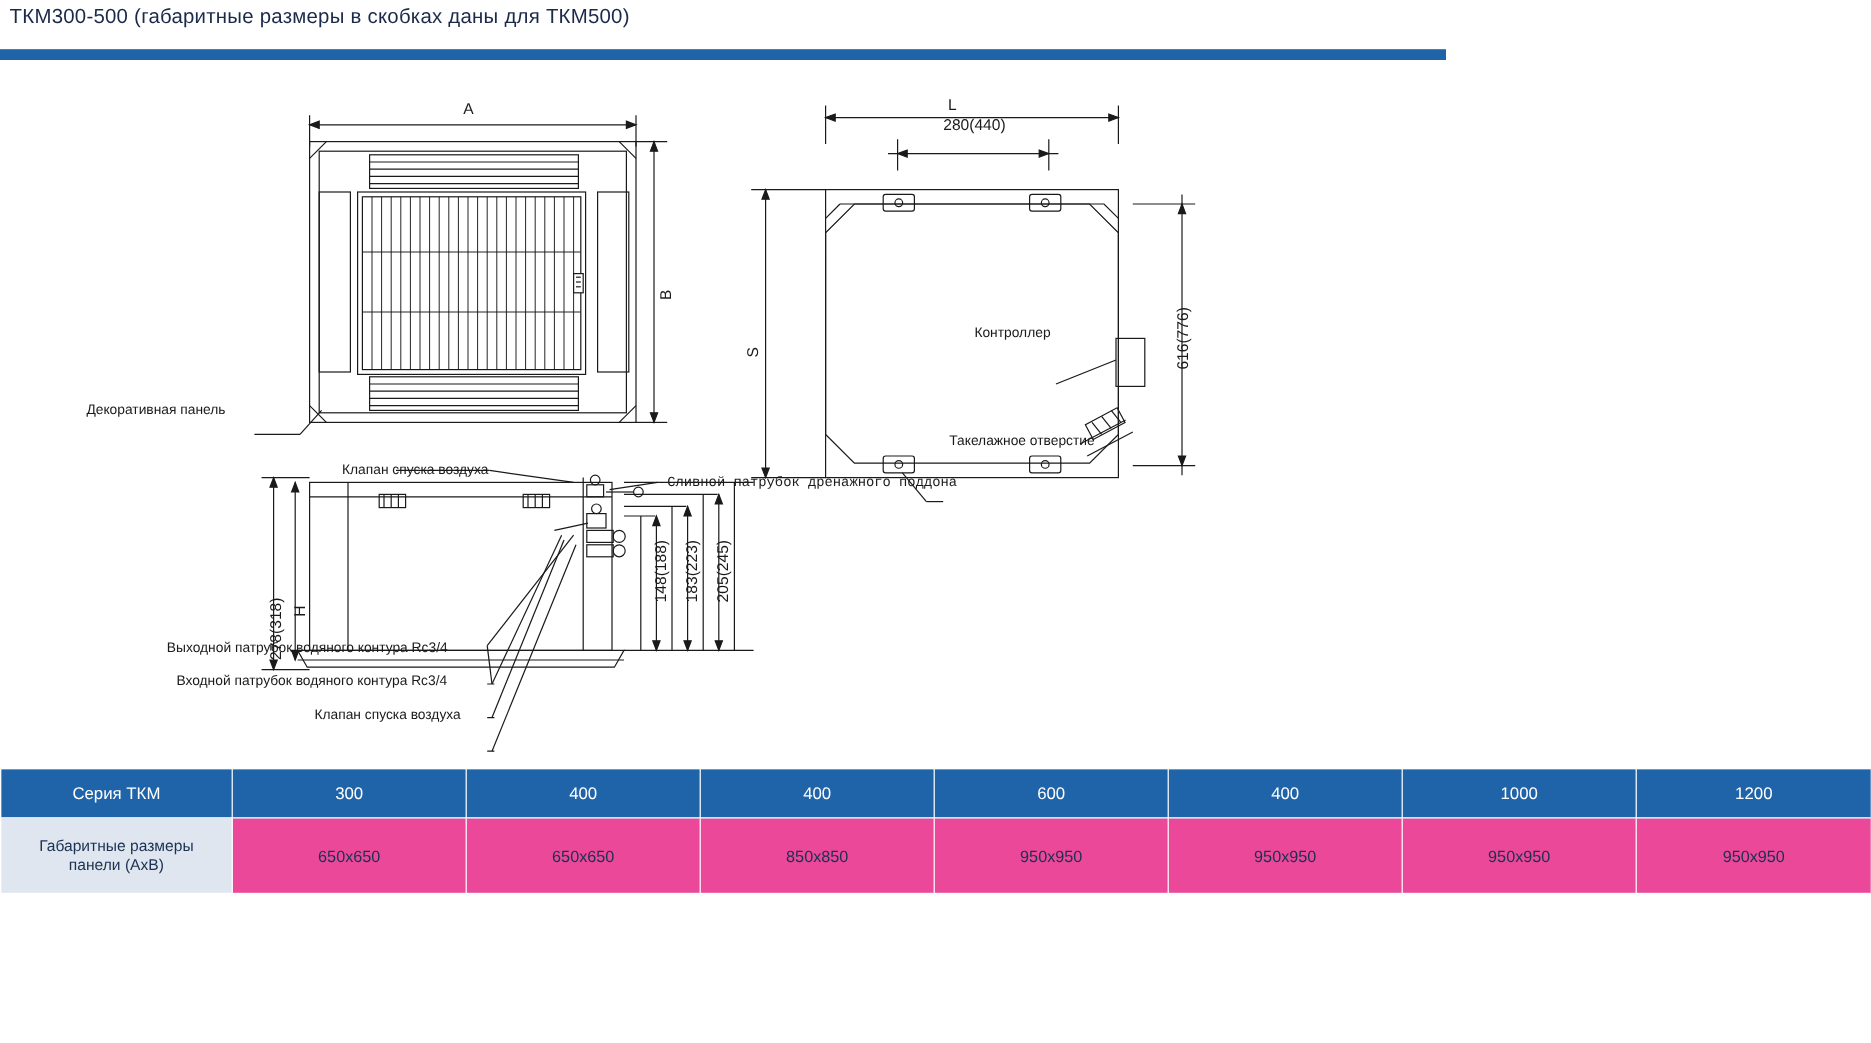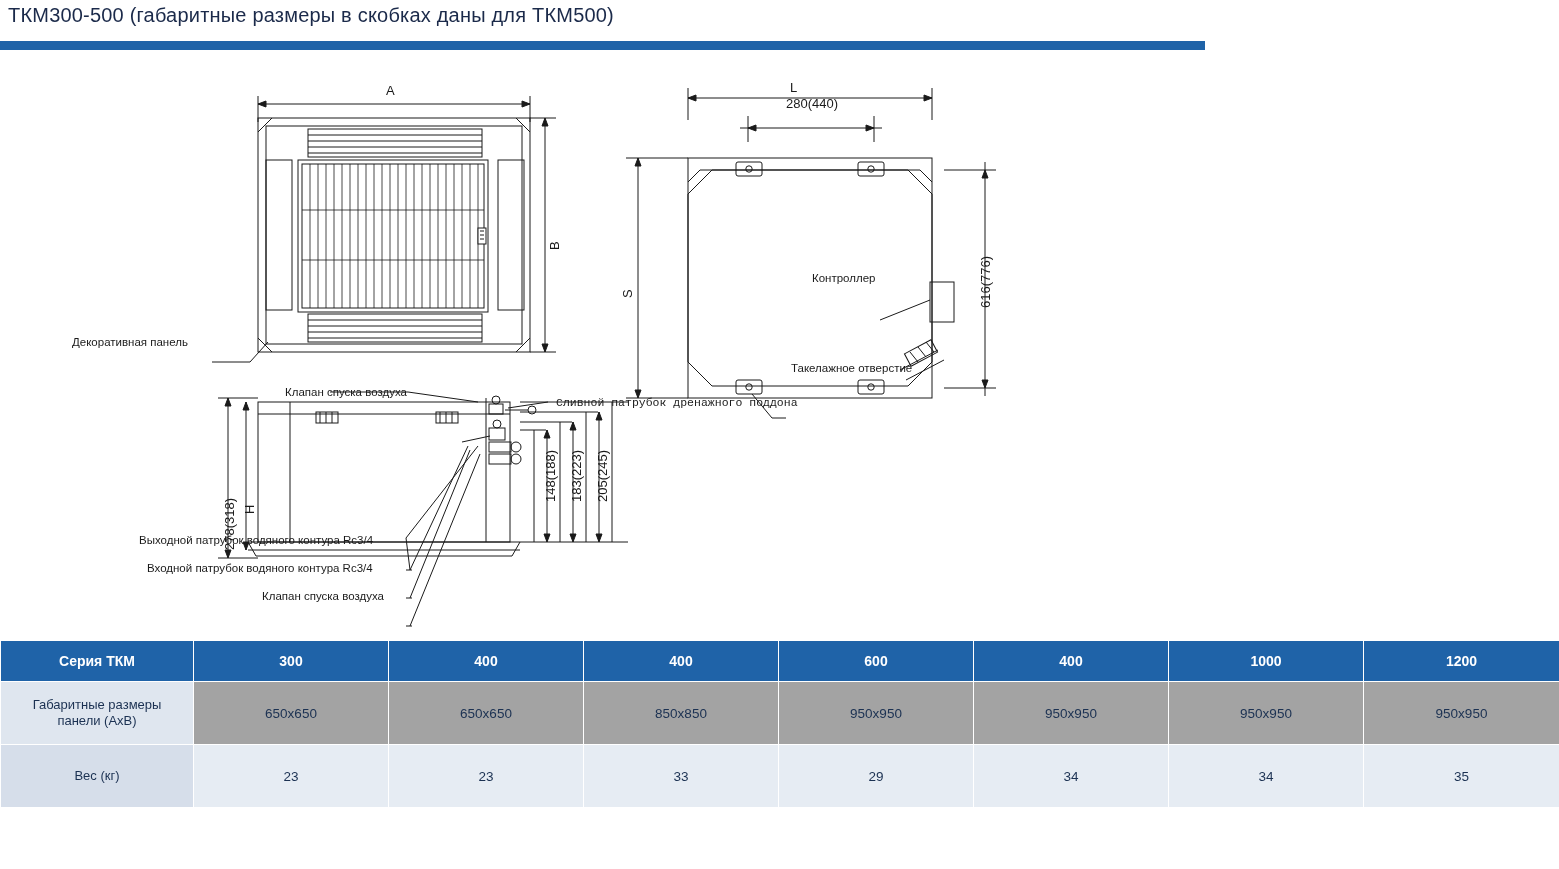--- a/index.html
+++ b/index.html
@@ -4,21 +4,21 @@
 <style>
   html,body{margin:0;padding:0;}
   body{
     width:1559px;height:869px;background:#ffffff;
     font-family:"Liberation Sans", sans-serif;
     color:#222;
     position:relative;overflow:hidden;
   }
   .page-title{
     position:absolute;left:8px;top:4px;
-    font-size:20px;color:#1b2a4a;font-weight:normal;
+    font-size:17px;color:#1b2a4a;font-weight:normal;
     letter-spacing:0.2px;
   }
   .title-rule{
     position:absolute;left:0;top:41px;width:1205px;height:9px;background:#1f63a8;
   }
   .diagrams{position:absolute;left:0;top:50px;width:1559px;height:578px;}
   svg.dwg{position:absolute;left:0;top:0;width:1559px;height:578px;}
   .lbl{
     position:absolute;font-size:11.5px;color:#1a1a1a;white-space:nowrap;
     font-family:"Liberation Sans", sans-serif;
@@ -32,29 +32,29 @@
     position:absolute;left:0;top:640px;width:1559px;
     border-collapse:collapse;table-layout:fixed;
   }
   .spec-table th,.spec-table td{
     border:1px solid #ffffff;
     text-align:center;vertical-align:middle;
     font-size:13.5px;color:#1b3152;
     padding:0;
   }
   .spec-table thead th{
-    background:#1f63a8;color:#ffffff;height:40px;font-weight:bold;font-size:14px;
+    background:#1f63a8;color:#ffffff;height:40px;font-weight:normal;font-size:14px;
   }
   .spec-table thead th.first{ text-align:center; }
   .spec-table tbody tr td{height:62px;}
   .spec-table tbody td.rowhead{
     background:#dfe6ef;font-weight:normal;color:#1b3152;font-size:13.5px;
   }
   .spec-table tbody td.val{
-    background:#a3a3a3;
+    background:#ec4899;
   }
   .spec-table tbody tr:nth-child(even) td.val{ background:#e6ecf3; }
   .spec-table tbody tr:nth-child(even) td.rowhead{ background:#d6deea; }
   .sub{display:block;font-size:13px;line-height:1.25;}
 </style>
 </head>
 <body>
 
 <div class="page-title">ТКМ300-500 (габаритные размеры в скобках даны для ТКМ500)</div>
 <div class="title-rule"></div>
@@ -322,26 +322,14 @@
         <span class="sub">панели (АхВ)</span>
       </td>
       <td class="val">650х650</td>
       <td class="val">650х650</td>
       <td class="val">850х850</td>
       <td class="val">950х950</td>
       <td class="val">950х950</td>
       <td class="val">950х950</td>
       <td class="val">950х950</td>
     </tr>
-    <tr>
-      <td class="rowhead">
-        <span class="sub">Вес (кг)</span>
-      </td>
-      <td class="val">23</td>
-      <td class="val">23</td>
-      <td class="val">33</td>
-      <td class="val">29</td>
-      <td class="val">34</td>
-      <td class="val">34</td>
-      <td class="val">35</td>
-    </tr>
   </tbody>
 </table>
 
 </body></html>

